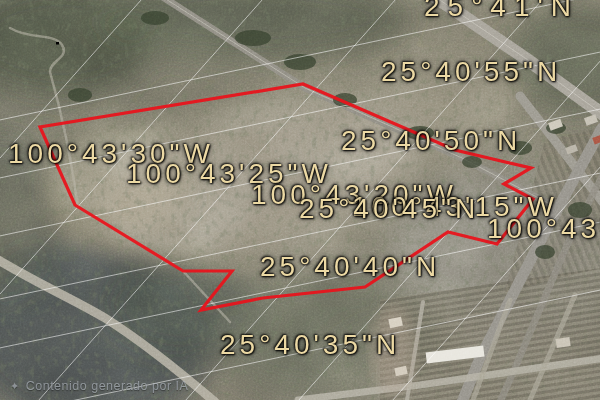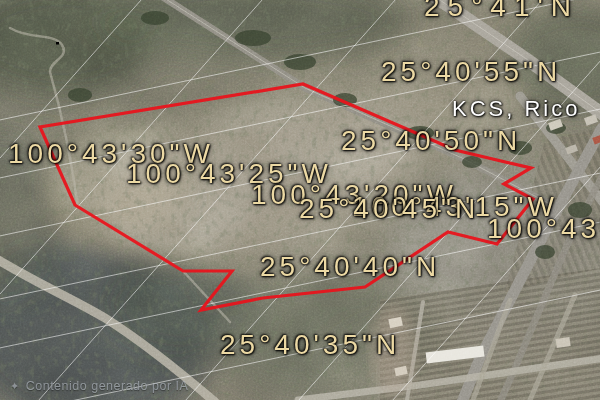--- a/index.html
+++ b/index.html
@@ -164,20 +164,19 @@
   <div class="geo-label" style="left:352px;top:193px">100°43'15"W</div>
   <div class="geo-label" style="left:487px;top:215px">100°43'</div>
 
   <div class="geo-label wide" style="left:424px;top:-7px">25°41'N</div>
   <div class="geo-label" style="left:381px;top:58px">25°40'55"N</div>
   <div class="geo-label" style="left:341px;top:127px">25°40'50"N</div>
   <div class="geo-label" style="left:299px;top:195px">25°40'45"N</div>
   <div class="geo-label" style="left:260px;top:253px">25°40'40"N</div>
   <div class="geo-label" style="left:220px;top:331px">25°40'35"N</div>
 
-  <div class="place-label" style="left:452px;top:98px">KCS, Rico</div>
 
   <div class="watermark">
     <span class="wm-icon">✦</span>
     <span>Contenido generado por IA</span>
   </div>
 
 </div>
 
 </body></html>

